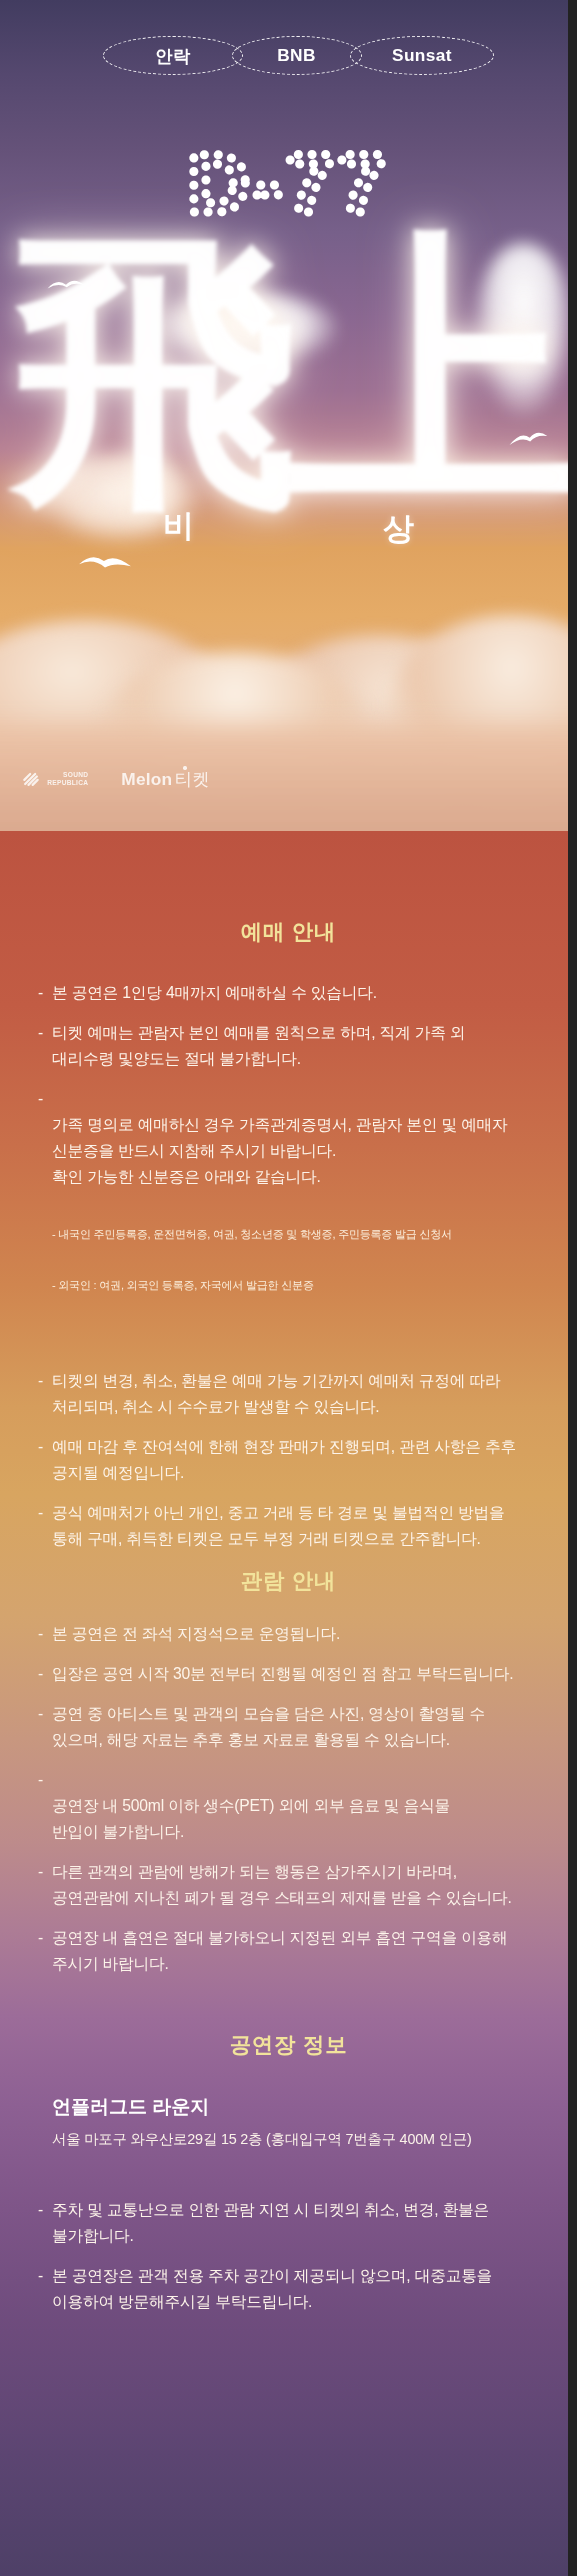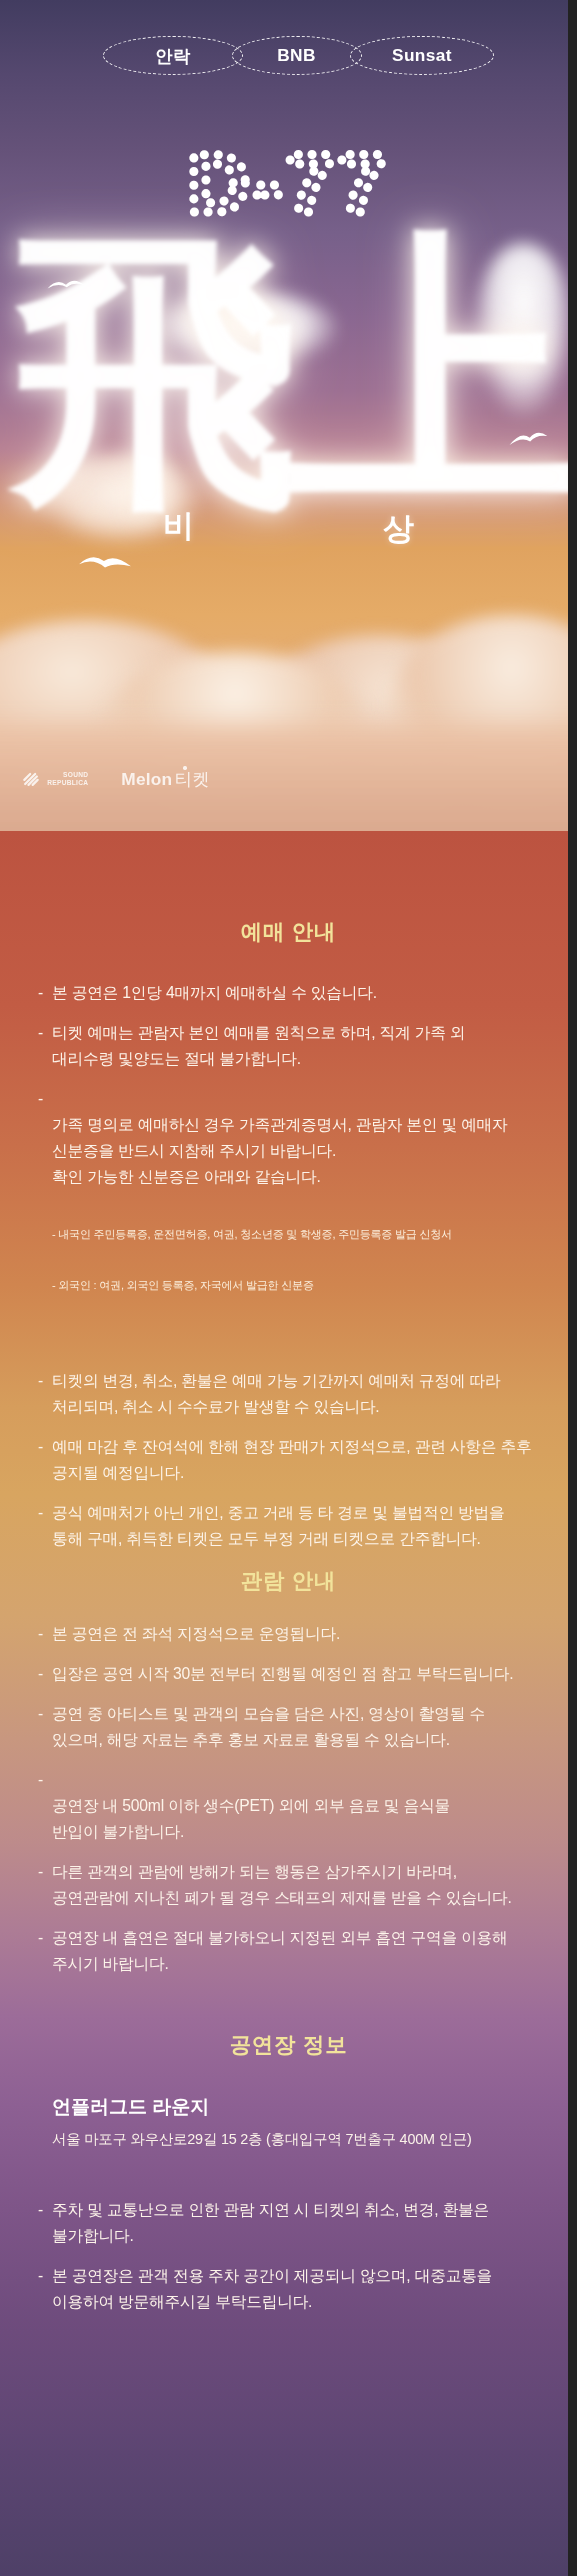--- a/index.html
+++ b/index.html
@@ -202,21 +202,21 @@
         <span>가족 명의로 예매하신 경우 가족관계증명서, 관람자 본인 및 예매자
 신분증을 반드시 지참해 주시기 바랍니다.
 확인 가능한 신분증은 아래와 같습니다.</span>
         <div class="subs">
           <div class="sub-note">- 내국인 주민등록증, 운전면허증, 여권, 청소년증 및 학생증, 주민등록증 발급 신청서</div>
           <div class="sub-note">- 외국인 : 여권, 외국인 등록증, 자국에서 발급한 신분증</div>
         </div>
       </div>
       <div class="item">티켓의 변경, 취소, 환불은 예매 가능 기간까지 예매처 규정에 따라
 처리되며, 취소 시 수수료가 발생할 수 있습니다.</div>
-      <div class="item">예매 마감 후 잔여석에 한해 현장 판매가 지정석으로, 관련 사항은 추후
+      <div class="item">예매 마감 후 잔여석에 한해 현장 판매가 진행되며, 관련 사항은 추후
 공지될 예정입니다.</div>
       <div class="item">공식 예매처가 아닌 개인, 중고 거래 등 타 경로 및 불법적인 방법을
 통해 구매, 취득한 티켓은 모두 부정 거래 티켓으로 간주합니다.</div>
     </div>
 
     <div class="sec-title t-viewing">관람 안내</div>
     <div class="bullets bullets-tight">
       <div class="item">본 공연은 전 좌석 지정석으로 운영됩니다.</div>
       <div class="item">입장은 공연 시작 30분 전부터 진행될 예정인 점 참고 부탁드립니다.</div>
       <div class="item">공연 중 아티스트 및 관객의 모습을 담은 사진, 영상이 촬영될 수

